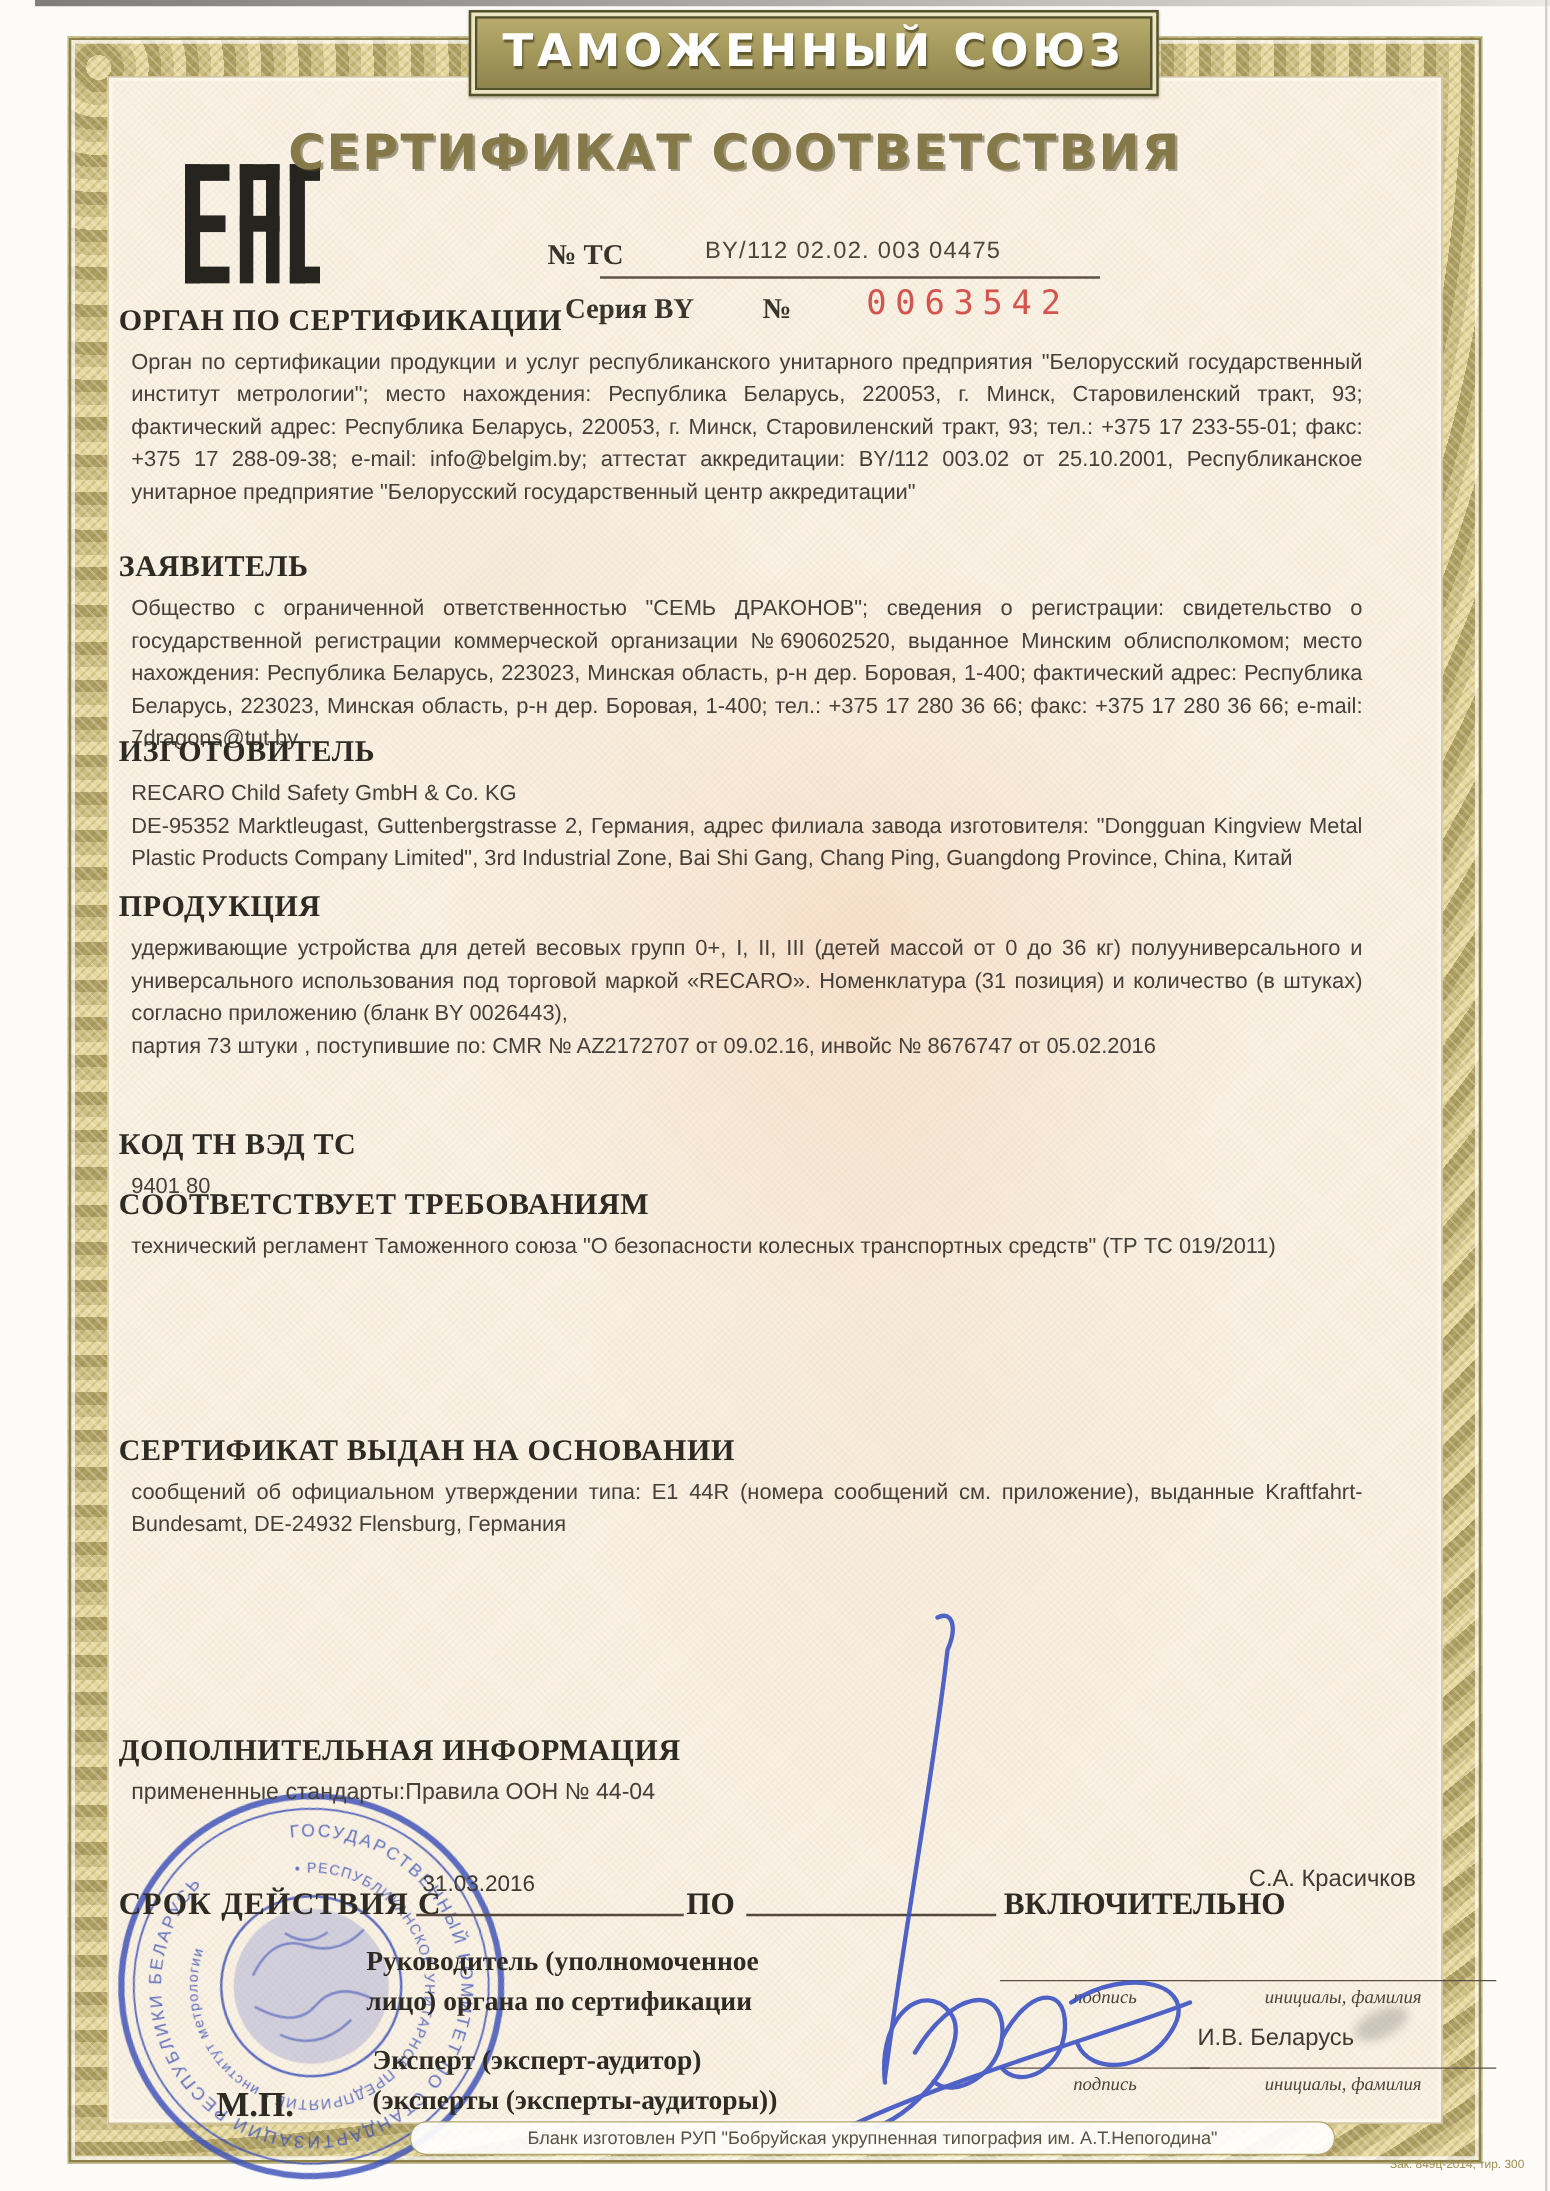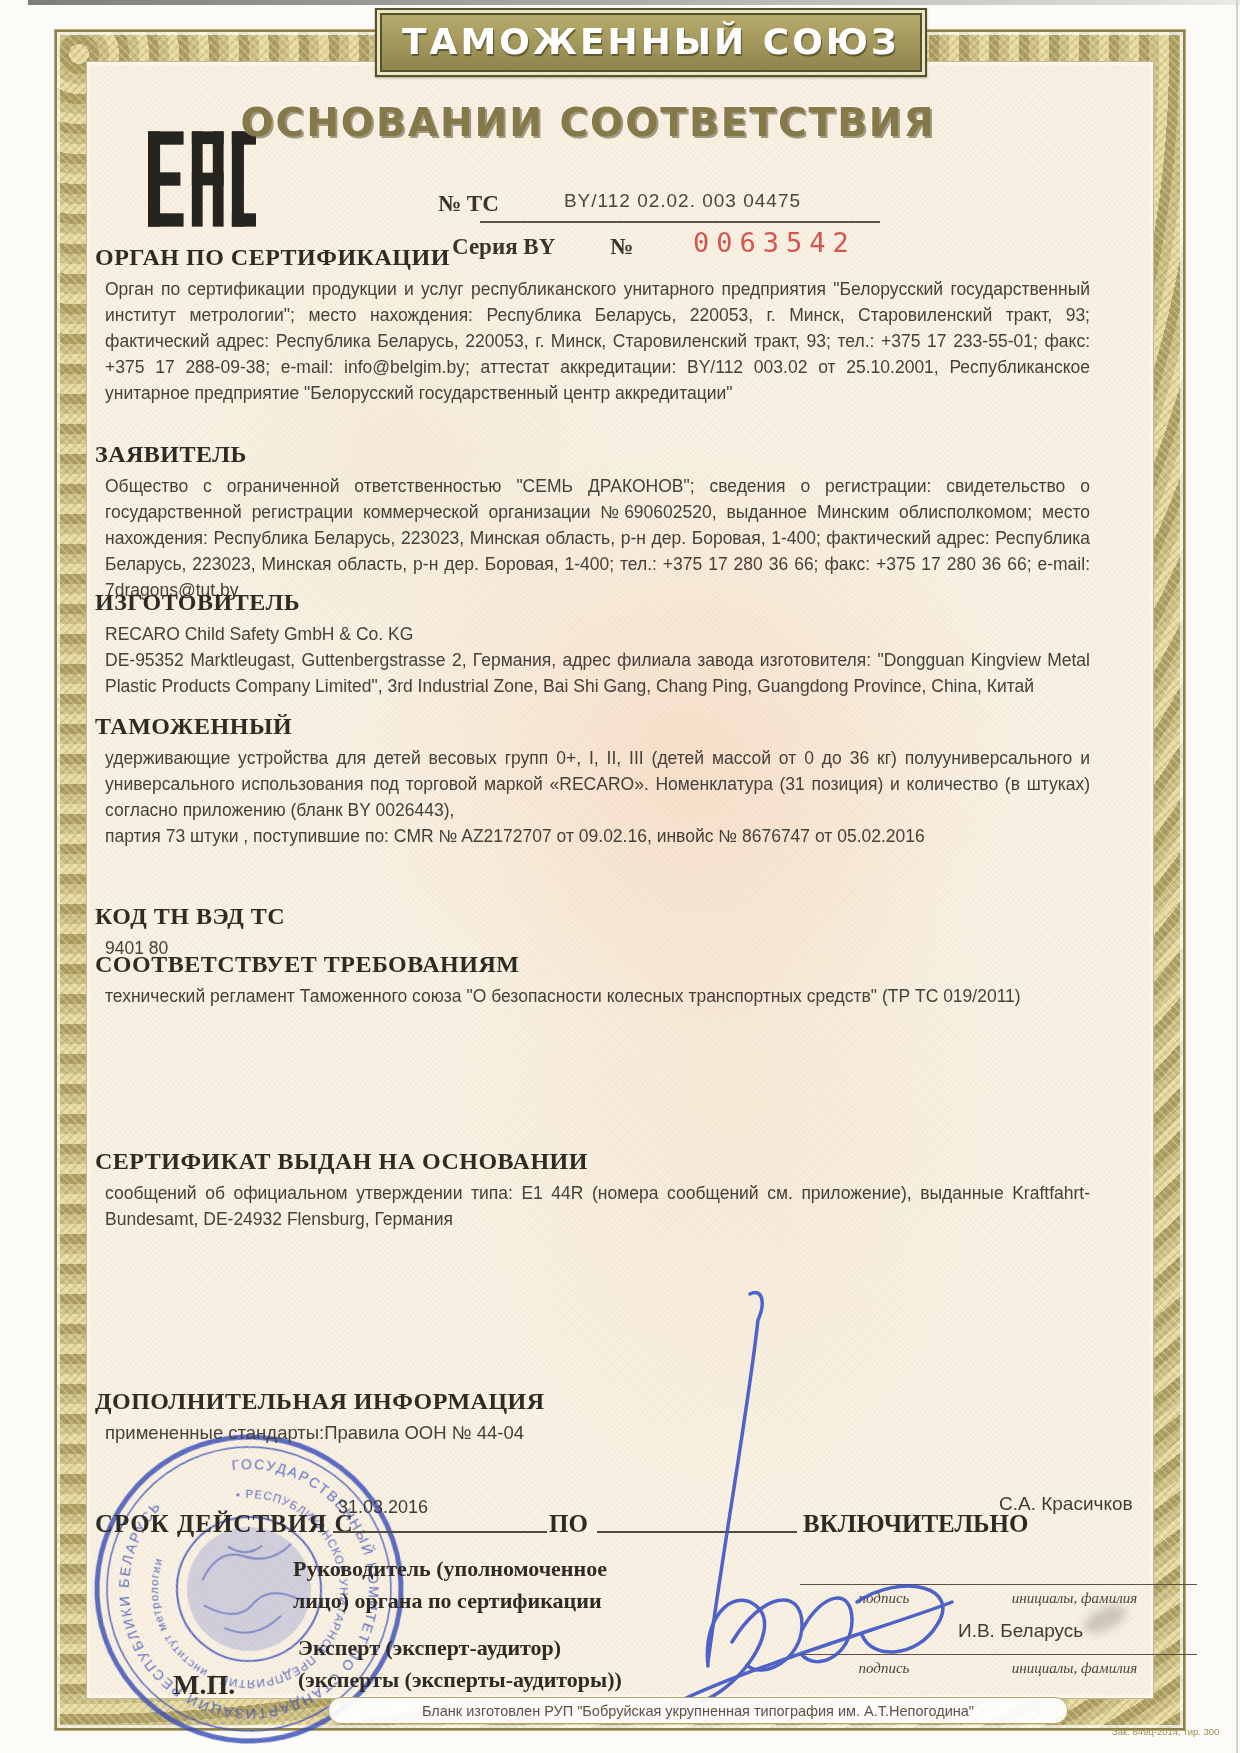--- a/index.html
+++ b/index.html
@@ -147,21 +147,21 @@
         <rect x="138" y="0" width="34" height="300"></rect>
           <rect x="204" y="0" width="34" height="300"></rect>
         <rect x="138" y="0" width="100" height="40"></rect>
           <rect x="138" y="130" width="100" height="40"></rect>
         <rect x="264" y="0" width="38" height="300"></rect>
           <rect x="264" y="0" width="76" height="42"></rect>
         <rect x="264" y="258" width="76" height="42"></rect>
       </g>
     </svg>
 
-    <div class="cert-title">ОСНОВАНИИ СООТВЕТСТВИЯ</div>
+    <div class="cert-title">СЕРТИФИКАТ СООТВЕТСТВИЯ</div>
 
     <div class="num-label">№ ТС</div>
     <div class="num-value">BY/112 02.02. 003 04475</div>
     <div class="num-line"></div>
 
     <div class="series-label">Серия BY</div>
     <div class="series-no">№</div>
     <div class="serial">0063542</div>
 
     <div class="sec" style="top:244px">
@@ -171,21 +171,21 @@
     <div class="sec" style="top:441px">
       <div class="sec-title">ЗАЯВИТЕЛЬ</div>
       <div class="sec-body">Общество с ограниченной ответственностью "СЕМЬ ДРАКОНОВ"; сведения о регистрации: свидетельство о государственной регистрации коммерческой организации №690602520, выданное Минским облисполкомом; место нахождения: Республика Беларусь, 223023, Минская область, р-н дер. Боровая, 1-400; фактический адрес: Республика Беларусь, 223023, Минская область, р-н дер. Боровая, 1-400; тел.: +375 17 280 36 66; факс: +375 17 280 36 66; e-mail: 7dragons@tut.by</div>
     </div>
     <div class="sec" style="top:589px">
       <div class="sec-title">ИЗГОТОВИТЕЛЬ</div>
       <div class="sec-body">RECARO Child Safety GmbH &amp; Co. KG
 DE-95352 Marktleugast, Guttenbergstrasse 2, Германия, адрес филиала завода изготовителя: "Dongguan Kingview Metal Plastic Products Company Limited", 3rd Industrial Zone, Bai Shi Gang, Chang Ping, Guangdong Province, China, Китай</div>
     </div>
     <div class="sec" style="top:713px">
-      <div class="sec-title">ТАМОЖЕННЫЙ</div>
+      <div class="sec-title">ПРОДУКЦИЯ</div>
       <div class="sec-body">удерживающие устройства для детей весовых групп 0+, I, II, III (детей массой от 0 до 36 кг) полууниверсального и универсального использования под торговой маркой «RECARO». Номенклатура (31 позиция) и количество (в штуках) согласно приложению (бланк BY 0026443),
 партия 73 штуки , поступившие по: CMR № AZ2172707 от 09.02.16, инвойс № 8676747 от 05.02.2016</div>
     </div>
     <div class="sec" style="top:903px">
       <div class="sec-title">КОД ТН ВЭД ТС</div>
       <div class="sec-body plain">9401 80</div>
     </div>
     <div class="sec" style="top:951px">
       <div class="sec-title">СООТВЕТСТВУЕТ ТРЕБОВАНИЯМ</div>
       <div class="sec-body plain">технический регламент Таможенного союза "О безопасности колесных транспортных средств" (ТР ТС 019/2011)</div>

